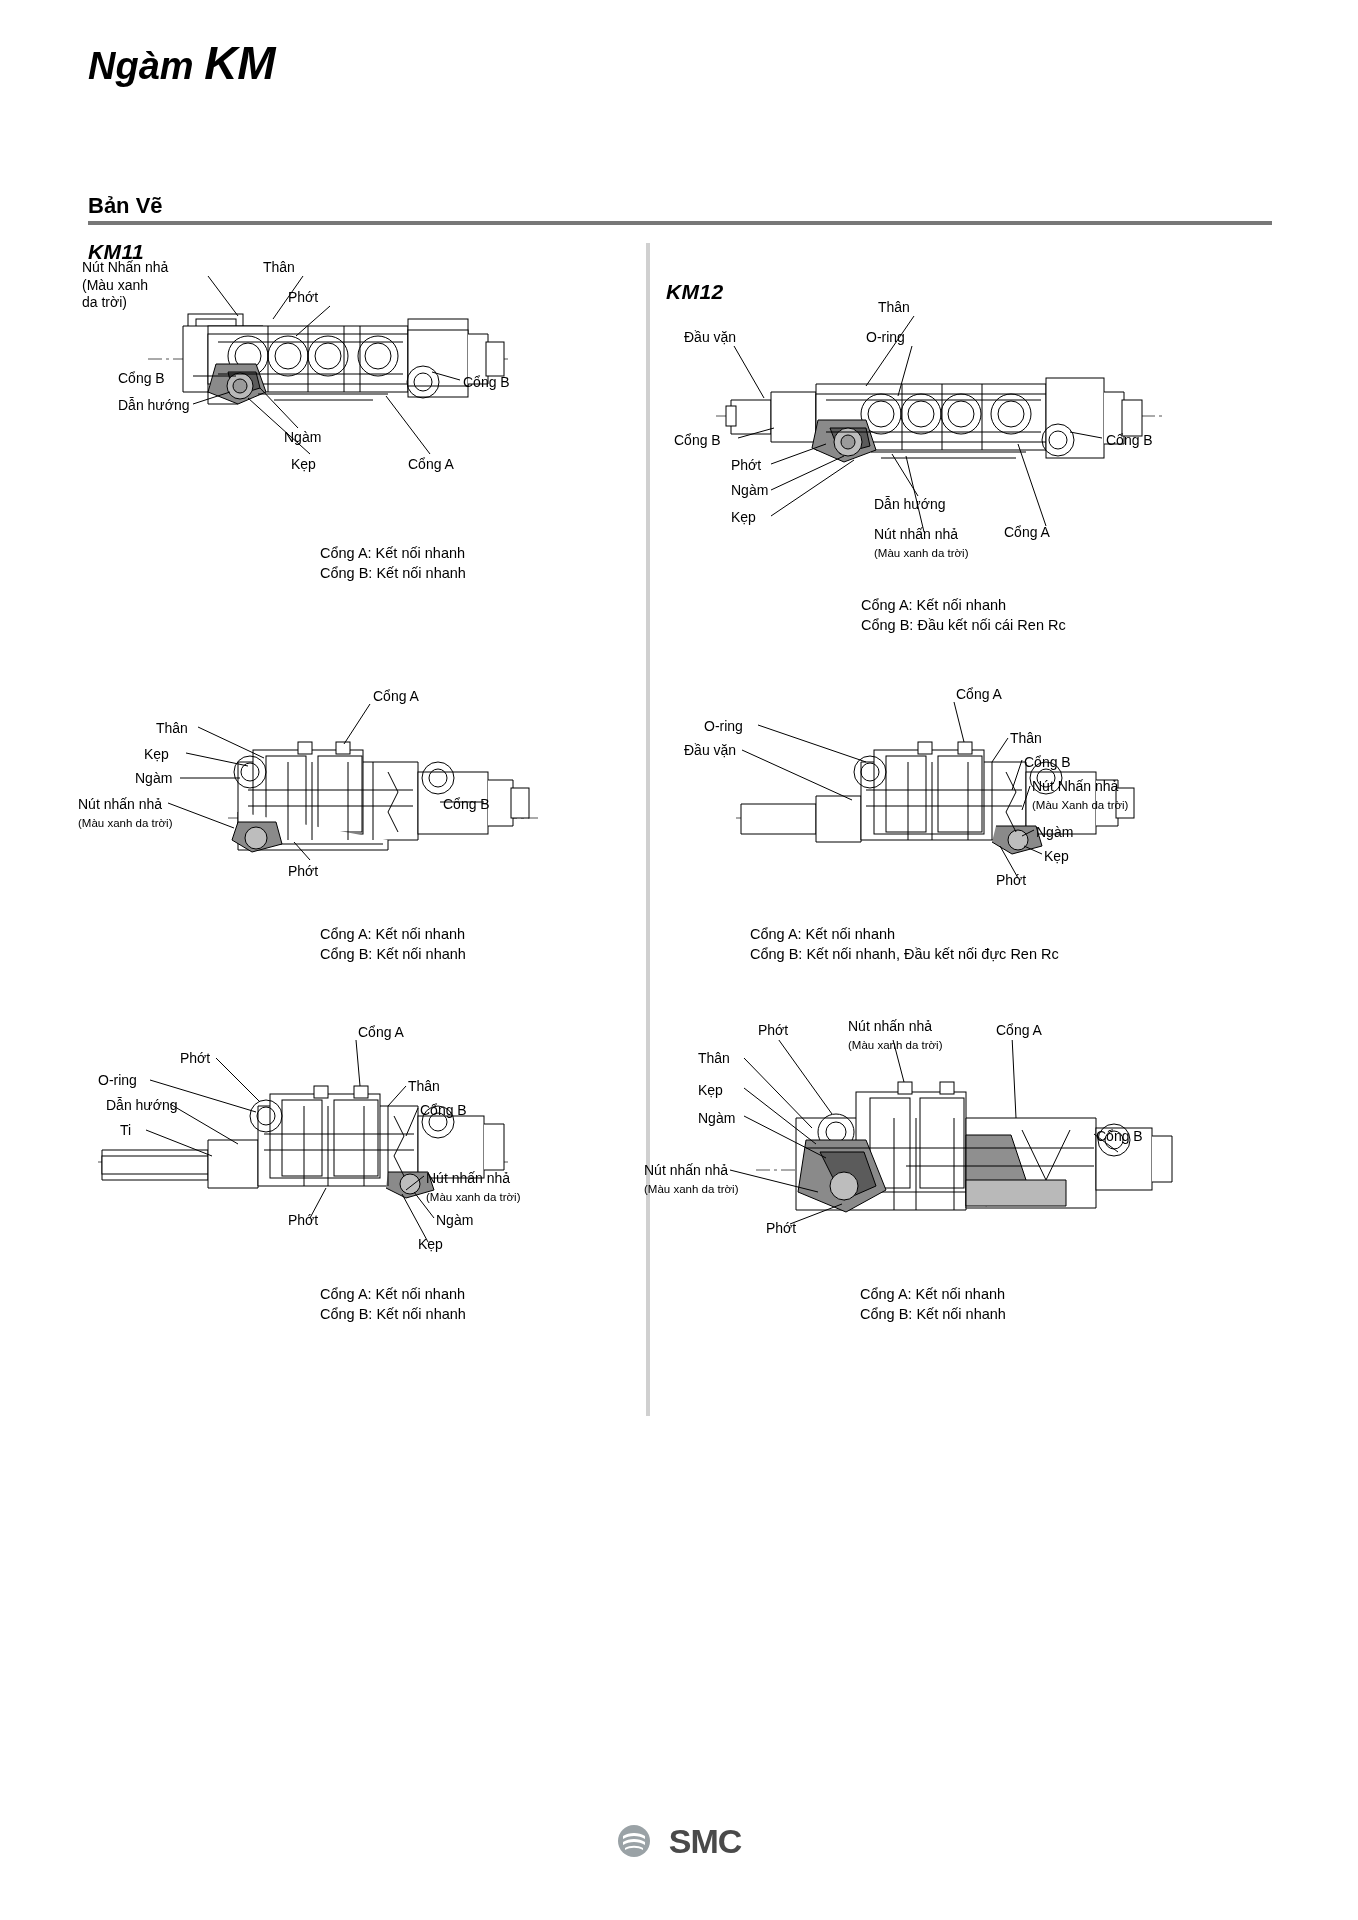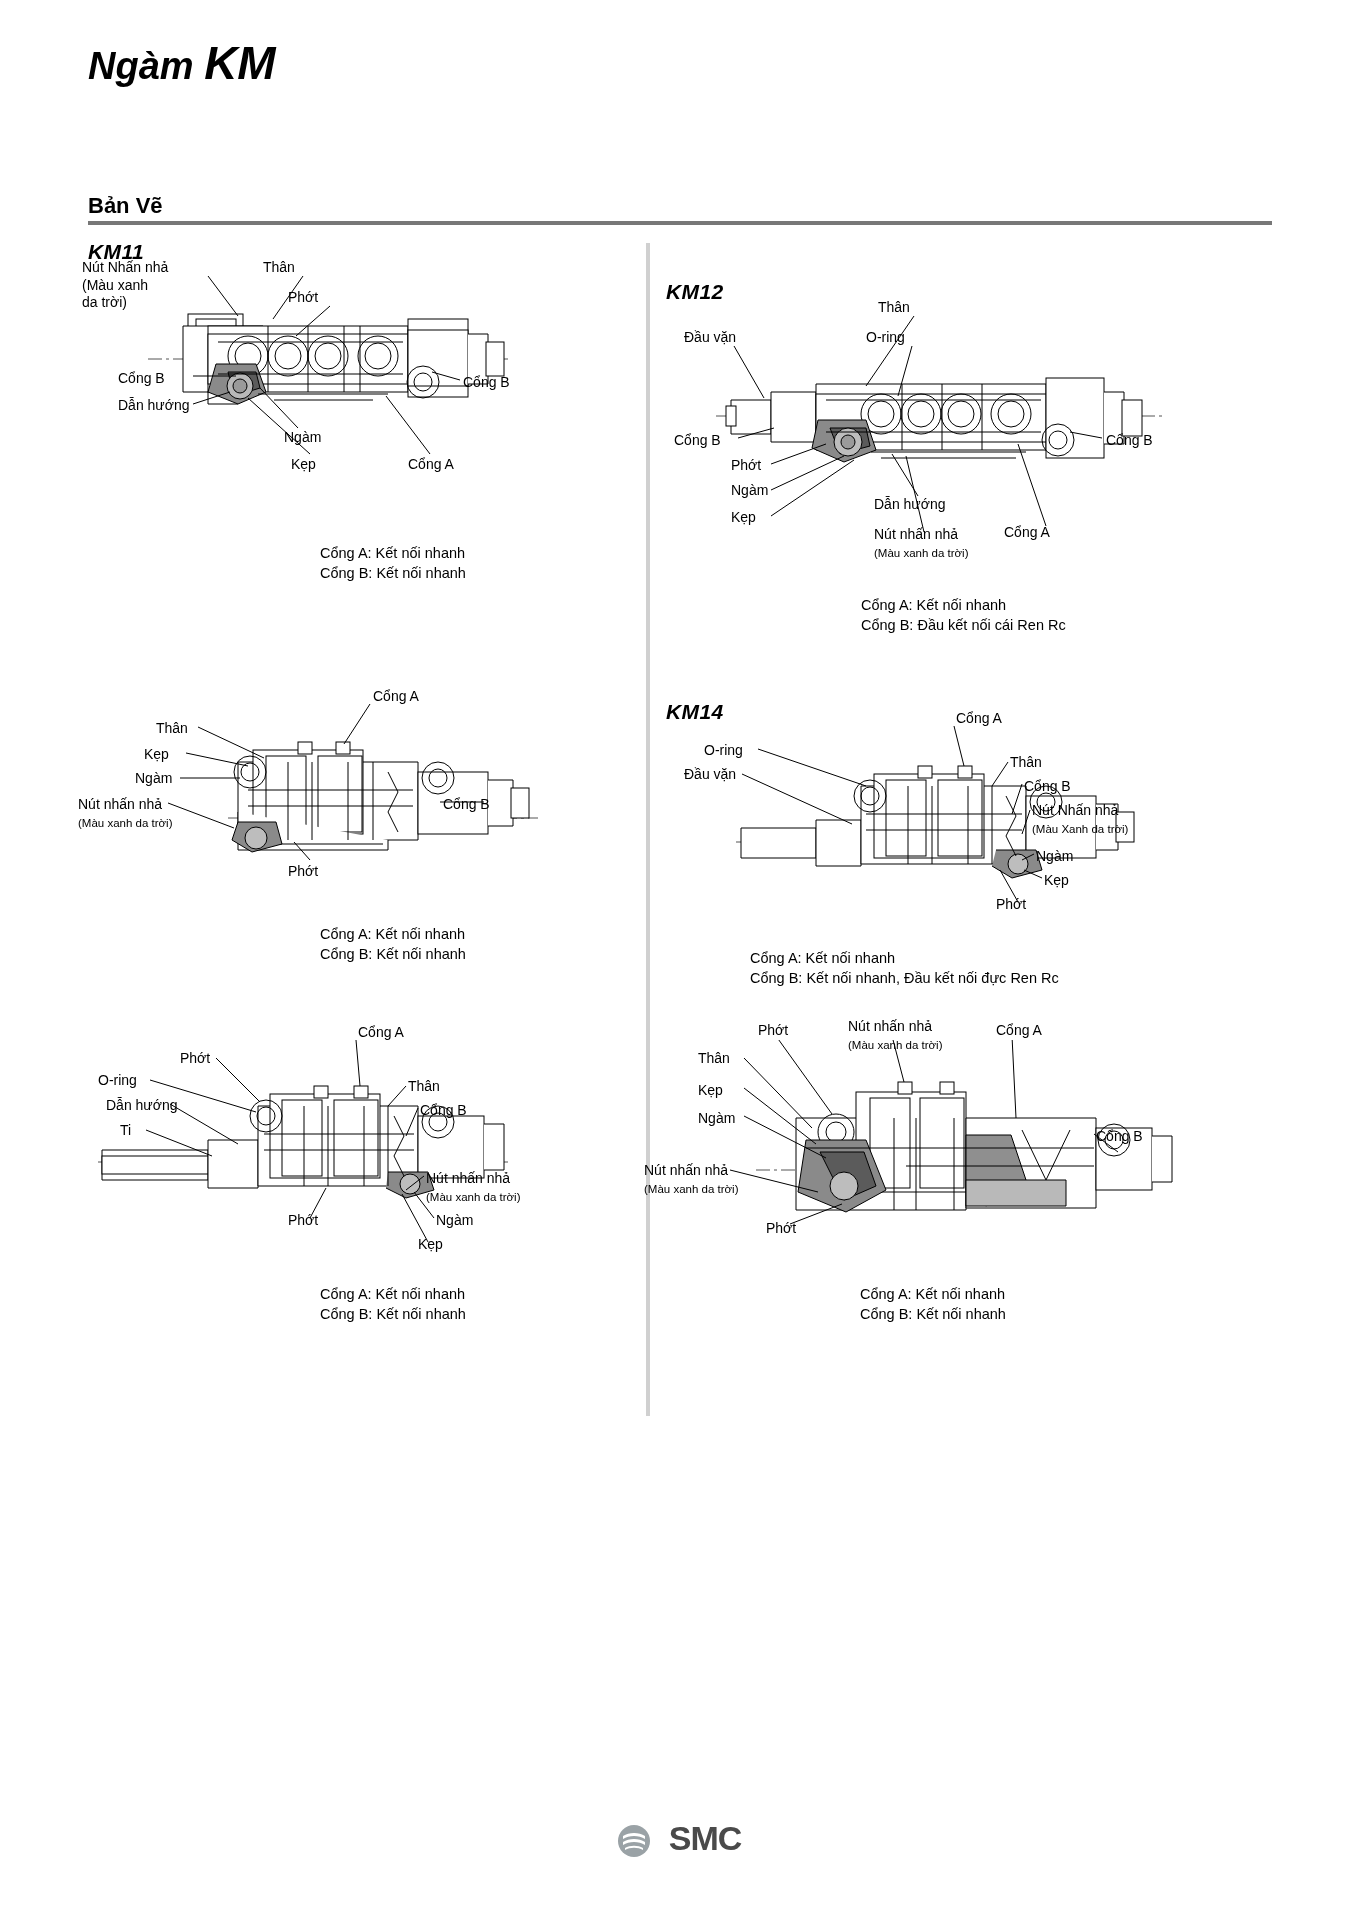--- a/index.html
+++ b/index.html
@@ -103,21 +103,21 @@
   
   .footer-logo {
     position: absolute;
     left: 0;
     right: 0;
     bottom: 58px;
     text-align: center;
   }
   .logo-wrap {
     display: inline-flex;
-    align-items: flex-end;
+    align-items: center;
     gap: 18px;
   }
   .logo-mark {
     width: 34px;
     height: 34px;
     position: relative;
     display: inline-block;
   }
   .logo-text {
     font-size: 34px;
@@ -358,21 +358,20 @@
           <line x1="352" y1="102" x2="396" y2="102"></line>
           <line x1="222" y1="160" x2="206" y2="142"></line>
         </g>
       </svg>
     </div>
     <div class="fig-note" style="margin-left:232px;">Cổng A: Kết nối nhanh
 Cổng B: Kết nối nhanh</div>
   </div>
 
   <div class="fig" style="left:666px; top:700px; width:600px;">
-    <div class="fig-title">KM14</div>
     <div class="fig-art" style="height:225px;">
       <svg width="600" height="225" viewBox="0 0 600 225">
         <g stroke="#000" fill="none" stroke-width="1">
           <line x1="70" y1="118" x2="440" y2="118" stroke="#555" stroke-dasharray="14,4,3,4"></line>
 
           <path d="M75,104 L150,104 L150,134 L75,134 Z" fill="#fff"></path>
           <path d="M150,96 L195,96 L195,142 L150,142 Z" fill="#fff"></path>
 
           <path d="M195,62 L360,62 L360,140 L195,140 Z" fill="#fff"></path>
           <rect x="208" y="50" width="110" height="84" fill="#fff"></rect>

